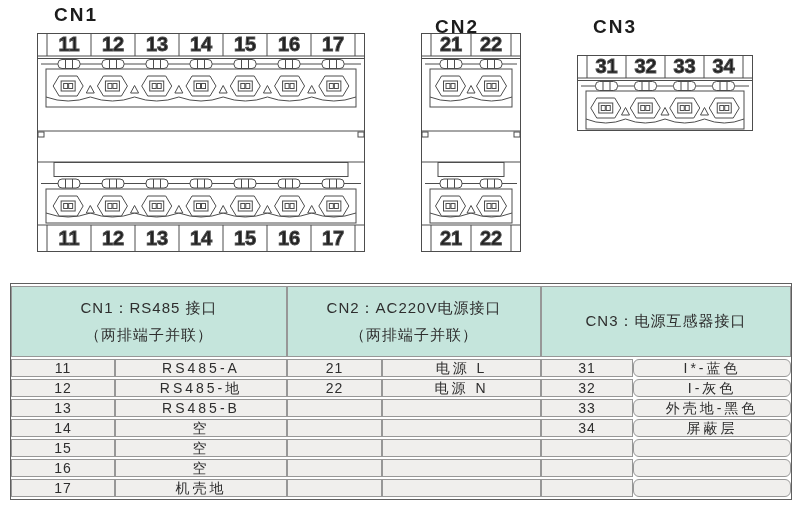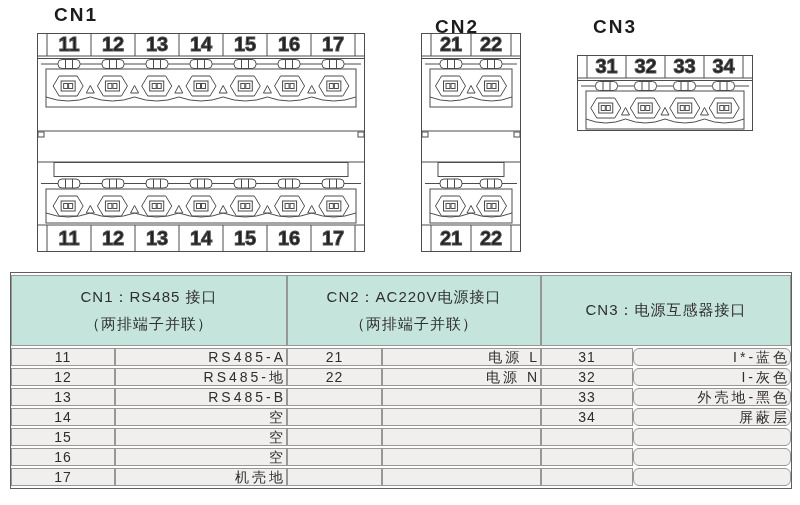--- a/index.html
+++ b/index.html
@@ -9,41 +9,41 @@
   }
   
   .connector{position:absolute;}
   .cn-label{
     position:absolute;font-size:19px;font-weight:600;letter-spacing:2px;
     color:#1c1c1c;white-space:nowrap;
   }
   .cn-svg{position:absolute;display:block;}
   
   .pin-table-wrap{
-    position:absolute;left:10px;top:272px;width:780px;
+    position:absolute;left:10px;top:283px;width:780px;
     border:1px solid var(--outer-border);background:#bef264;
   }
   table.pin-table{
     border-collapse:separate;border-spacing:0 2px;width:100%;table-layout:fixed;
     background:#fff;
   }
   table.pin-table th,table.pin-table td{
     border:1px solid var(--grid-line);
     background:var(--cell-bg);
     color:var(--text-color);
     overflow:hidden;white-space:nowrap;padding:0;
   }
   table.pin-table th{
     height:69px;background:var(--header-bg);
     font-size:15px;font-weight:400;text-align:center;vertical-align:middle;
   }
   table.pin-table th .t1,table.pin-table th .t2{line-height:1.75;letter-spacing:1px;}
   table.pin-table td{height:16px;line-height:16px;font-size:14px;}
   td.pin-no{text-align:center;letter-spacing:1px;}
-  td.pin-desc{text-align:right;letter-spacing:3px;}
+  td.pin-desc{text-align:center;letter-spacing:3px;}
   td.pad-cn1{padding-left:40px;}
   td.pad-cn2{padding-left:64px;}
   td.pad-cn3{padding-left:28px;border-radius:6px;}
 </style>
 </head>
 <body>
 
 <div id="stage">
   <div id="diagram-layer">
       <div class="connector">

